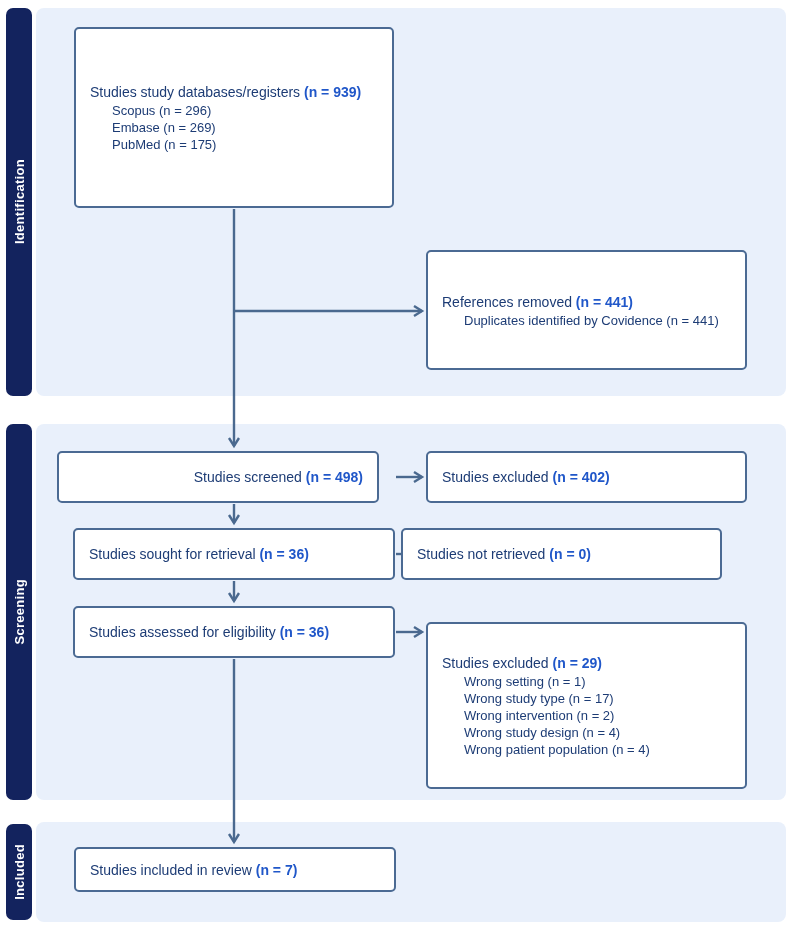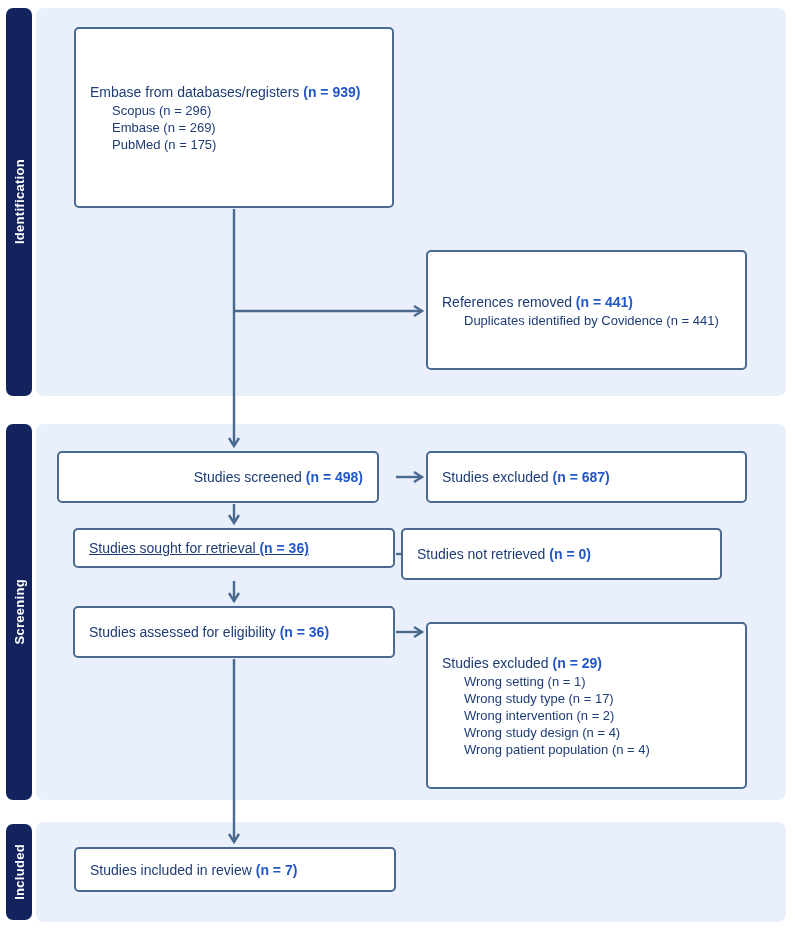--- a/index.html
+++ b/index.html
@@ -38,21 +38,21 @@
     padding:4px 14px; color:#1d3c75; font-size:14px;
   }
   .box .title { line-height:20px; }
   .box .count { color:#2057c9; font-weight:700; }
   .box .sub   { font-size:13px; line-height:17px; padding-left:22px; }
 
   #box-databases            { left:74px;  top:27px;  width:320px; height:181px; }
   #box-references-removed   { left:426px; top:250px; width:321px; height:120px; }
   #box-screened             { left:57px;  top:451px; width:322px; height:52px;align-items:flex-end; }
   #box-excluded-screening   { left:426px; top:451px; width:321px; height:52px; }
-  #box-sought               { left:73px;  top:528px; width:322px; height:40px;text-decoration:underline; }
+  #box-sought               { left:73px;  top:528px; width:322px; height:52px; }
   #box-not-retrieved        { left:401px; top:528px; width:321px; height:52px; }
   #box-assessed             { left:73px;  top:606px; width:322px; height:52px; }
   #box-excluded-eligibility { left:426px; top:622px; width:321px; height:167px; }
   #box-included-review      { left:74px;  top:847px; width:322px; height:45px; }
 
   .arrows { position:absolute; left:0; top:0; pointer-events:none; }
   .arrows line { stroke:#4a698f; stroke-width:2.4; fill:none; }
 </style>
 </head>
 <body>
@@ -84,21 +84,21 @@
     <line x1="396" y1="477" x2="422" y2="477" marker-end="url(#arrowhead)"></line>
     <line x1="234" y1="504" x2="234" y2="523" marker-end="url(#arrowhead)"></line>
     <line x1="396" y1="554" x2="422" y2="554" marker-end="url(#arrowhead)"></line>
     <line x1="234" y1="581" x2="234" y2="601" marker-end="url(#arrowhead)"></line>
     <line x1="396" y1="632" x2="422" y2="632" marker-end="url(#arrowhead)"></line>
     <line x1="234" y1="659" x2="234" y2="842" marker-end="url(#arrowhead)"></line>
   </svg>
 
   <div class="box" id="box-databases">
     <div class="title">
-      <span>Embase from databases/registers</span>
+      <span>Studies study databases/registers</span>
       <span class="count">(n = 939)</span>
     </div>
     <div class="sub">Scopus (n = 296)</div>
     <div class="sub">Embase (n = 269)</div>
     <div class="sub">PubMed (n = 175)</div>
   </div>
 
   <div class="box" id="box-references-removed">
     <div class="title">
       <span>References removed</span>
@@ -110,21 +110,21 @@
   <div class="box" id="box-screened">
     <div class="title">
       <span>Studies screened</span>
       <span class="count">(n = 498)</span>
     </div>
   </div>
 
   <div class="box" id="box-excluded-screening">
     <div class="title">
       <span>Studies excluded</span>
-      <span class="count">(n = 687)</span>
+      <span class="count">(n = 402)</span>
     </div>
   </div>
 
   <div class="box" id="box-sought">
     <div class="title">
       <span>Studies sought for retrieval</span>
       <span class="count">(n = 36)</span>
     </div>
   </div>
 

